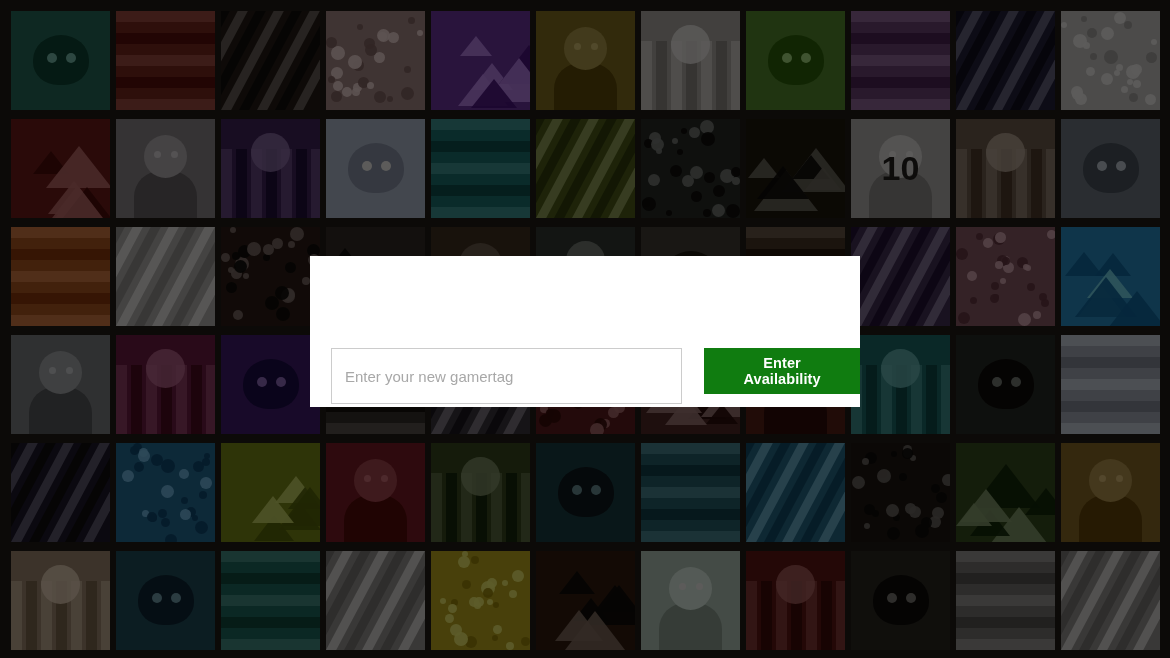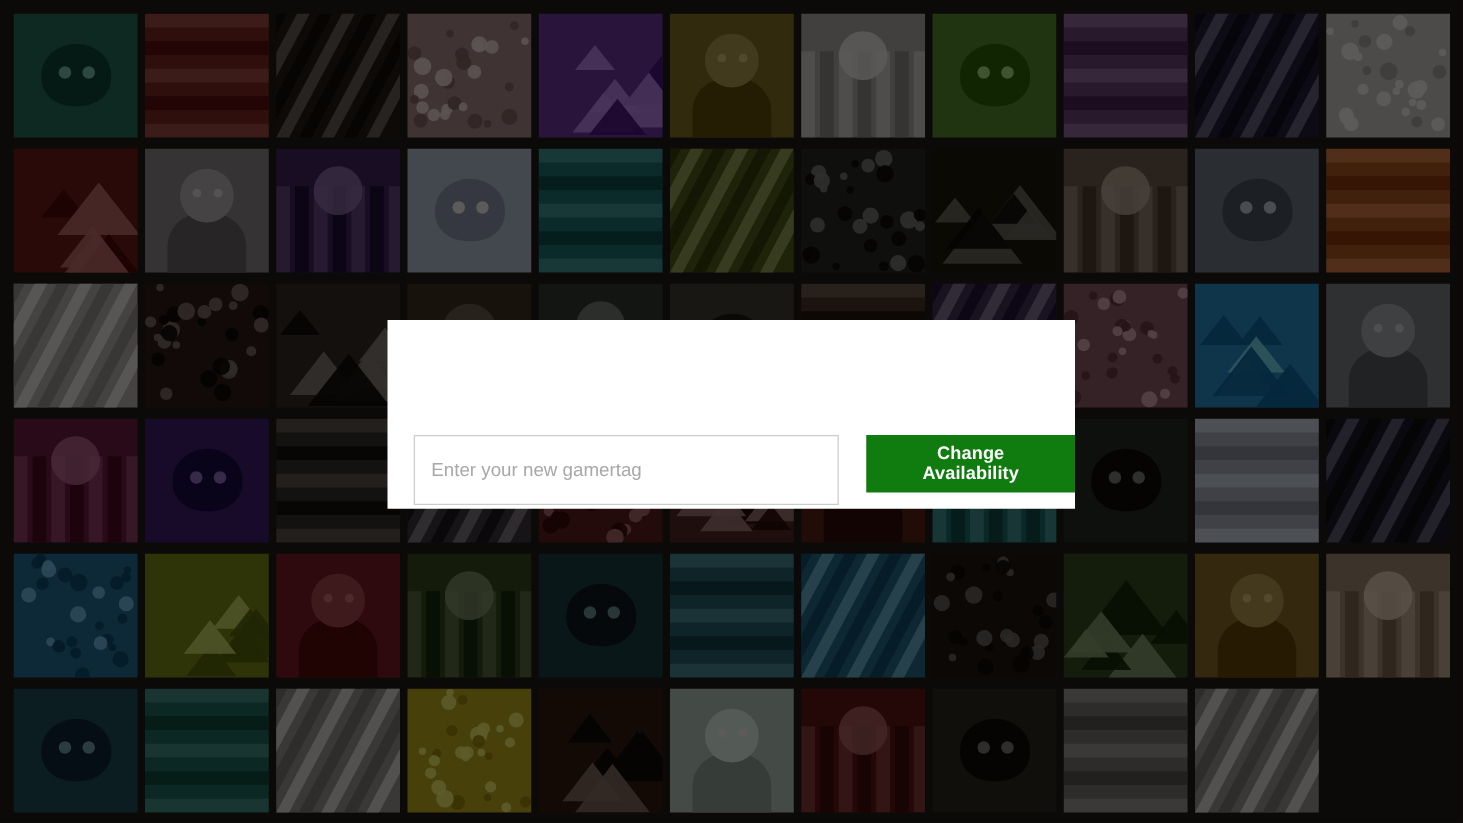--- a/index.html
+++ b/index.html
@@ -361,20 +361,29 @@
       <div class="tile" title="red-piano" style="background: rgb(18, 15, 5);">
         <div class="art">
           <div class="tri" style="left: 36px; top: 29px; border-left: 34px solid transparent; border-right: 34px solid transparent; border-bottom: 44.2px solid rgb(108, 105, 95); opacity: 0.9;"></div>
           <div class="tri" style="left: 2px; top: 39px; border-left: 16px solid transparent; border-right: 16px solid transparent; border-bottom: 20.8px solid rgb(108, 105, 95); opacity: 0.9;"></div>
           <div class="tri" style="left: 8px; top: 51px; border-left: 32px solid transparent; border-right: 32px solid transparent; border-bottom: 41.6px solid rgb(108, 105, 95); opacity: 0.9;"></div>
           <div class="tri" style="left: 11px; top: 47px; border-left: 26px solid transparent; border-right: 26px solid transparent; border-bottom: 33.8px solid rgb(0, 0, 0); opacity: 0.9;"></div>
           <div class="tri" style="left: 46px; top: 36px; border-left: 19px solid transparent; border-right: 19px solid transparent; border-bottom: 24.7px solid rgb(0, 0, 0); opacity: 0.9;"></div>
           <div class="tri" style="left: 59px; top: 48px; border-left: 18px solid transparent; border-right: 18px solid transparent; border-bottom: 23.4px solid rgb(108, 105, 95); opacity: 0.9;"></div>
         </div>
       </div>
+      <div class="tile" title="polka-dot-ten" style="background: rgb(185, 185, 185);">
+        <div class="art">
+          <div class="r" style="left: 18px; top: 52px; width: 63px; height: 55px; background: rgb(143, 143, 143); border-radius: 26px 26px 0px 0px;"></div>
+          <div class="c" style="left: 28px; top: 16px; width: 43px; height: 43px; background: rgb(231, 231, 231);"></div>
+          <div class="c" style="left: 38px; top: 32px; width: 7px; height: 7px; background: rgb(255, 255, 255);"></div>
+          <div class="c" style="left: 55px; top: 32px; width: 7px; height: 7px; background: rgb(255, 255, 255);"></div>
+        </div>
+        <div style="position: absolute; left: 0px; top: 0px; width: 99px; height: 99px; display: flex; align-items: center; justify-content: center; font: bold 34px &quot;Liberation Sans&quot;, sans-serif; color: rgb(26, 26, 26);">10</div>
+      </div>
       <div class="tile" title="cave-ram" style="background: rgb(109, 91, 76);">
         <div class="art">
           <div class="r" style="left: 0px; top: 30px; width: 11px; height: 69px; background: rgb(155, 137, 122); opacity: 0.85;"></div>
           <div class="r" style="left: 15px; top: 30px; width: 11px; height: 69px; background: rgb(67, 49, 34); opacity: 0.85;"></div>
           <div class="r" style="left: 30px; top: 30px; width: 11px; height: 69px; background: rgb(155, 137, 122); opacity: 0.85;"></div>
           <div class="r" style="left: 45px; top: 30px; width: 11px; height: 69px; background: rgb(67, 49, 34); opacity: 0.85;"></div>
           <div class="r" style="left: 60px; top: 30px; width: 11px; height: 69px; background: rgb(155, 137, 122); opacity: 0.85;"></div>
           <div class="r" style="left: 75px; top: 30px; width: 11px; height: 69px; background: rgb(67, 49, 34); opacity: 0.85;"></div>
           <div class="r" style="left: 90px; top: 30px; width: 11px; height: 69px; background: rgb(155, 137, 122); opacity: 0.85;"></div>
           <div class="c" style="left: 30px; top: 14px; width: 39px; height: 39px; background: rgb(199, 181, 166); opacity: 0.8;"></div>
@@ -937,15 +946,15 @@
         </div>
       </div>
     </div>
   <div id="dim"></div>
 </div>
 
 <div id="dialog">
 
   <div id="dialog-form">
     <input id="gamertag-input" type="text" placeholder="Enter your new gamertag" style="">
-    <button id="check-availability">Change Availability</button>
+    <button id="check-availability">Enter Availability</button>
   </div>
 </div>
 
 </body></html>

